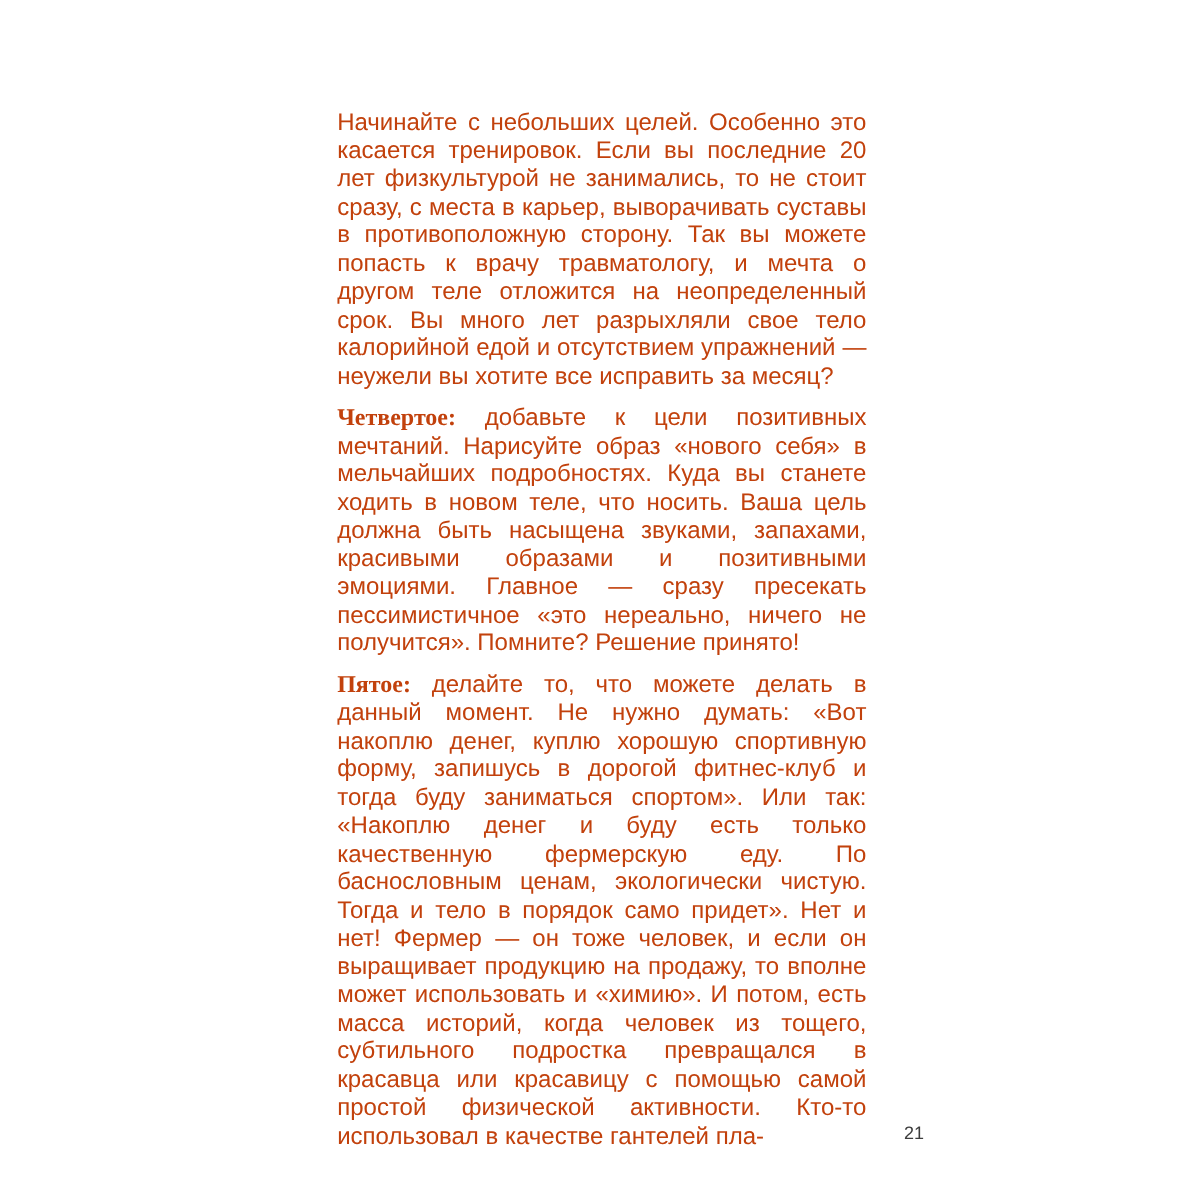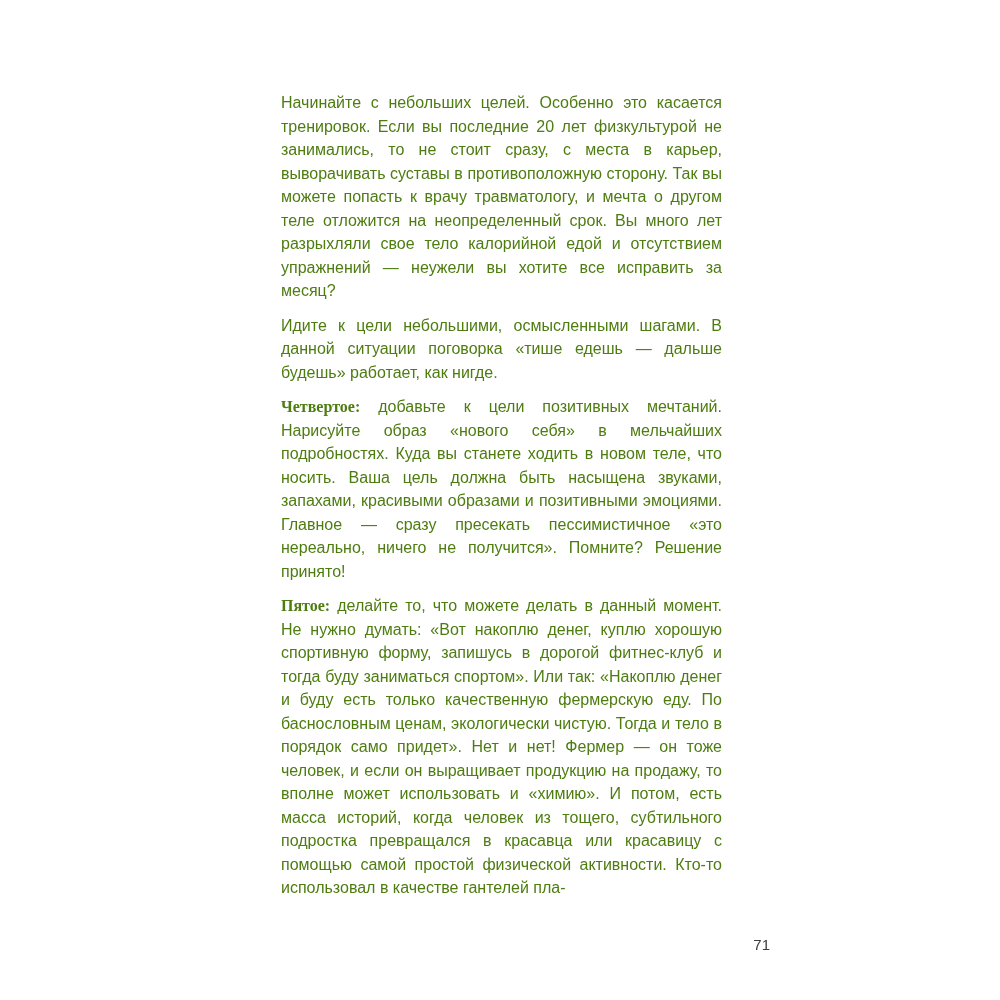--- a/index.html
+++ b/index.html
@@ -13,22 +13,22 @@
     height: 1000px;
     background: #ffffff;
     font-family: "Liberation Sans", "DejaVu Sans", sans-serif;
     overflow: hidden;
   }
   .content {
     position: absolute;
     left: 281px;
     top: 91px;
     width: 441px;
-    color: #4d7c0f;
-    font-size: 16px;
+    color: #c2410c;
+    font-size: 20px;
     line-height: 23.5px;
     text-align: justify;
     hyphens: auto;
     -webkit-hyphens: auto;
   }
   .content p {
     margin: 0 0 11px 0;
     padding: 0;
   }
   .content p .lead {
@@ -45,18 +45,17 @@
     font-size: 15px;
     line-height: 18px;
   }
 </style>
 </head>
 <body>
 
 <div class="page">
   <div class="content">
     <p><span class="lead"></span><span>Начинайте с небольших целей. Особенно это касается тренировок. Если вы последние 20 лет физкультурой не занимались, то не стоит сразу, с места в карьер, выворачивать суставы в противоположную сторону. Так вы можете попасть к врачу травматологу, и мечта о другом теле отложится на неопределенный срок. Вы много лет разрыхляли свое тело калорийной едой и отсутствием упражнений — неужели вы хотите все исправить за месяц?</span></p>
-    <p><span class="lead"></span><span>Идите к цели небольшими, осмысленными шагами. В данной ситуации поговорка «тише едешь — дальше будешь» работает, как нигде.</span></p>
     <p><span class="lead">Четвертое:</span><span> добавьте к цели позитивных мечтаний. Нарисуйте образ «нового себя» в мельчайших подробностях. Куда вы станете ходить в новом теле, что носить. Ваша цель должна быть насыщена звуками, запахами, красивыми образами и позитивными эмоциями. Главное — сразу пресекать пессимистичное «это нереально, ничего не получится». Помните? Решение принято!</span></p>
     <p><span class="lead">Пятое:</span><span> делайте то, что можете делать в данный момент. Не нужно думать: «Вот накоплю денег, куплю хорошую спортивную форму, запишусь в дорогой фитнес-клуб и тогда буду заниматься спортом». Или так: «Накоплю денег и буду есть только качественную фермерскую еду. По баснословным ценам, экологически чистую. Тогда и тело в порядок само придет». Нет и нет! Фермер — он тоже человек, и если он выращивает продукцию на продажу, то вполне может использовать и «химию». И потом, есть масса историй, когда человек из тощего, субтильного подростка превращался в красавца или красавицу с помощью самой простой физической активности. Кто-то использовал в качестве гантелей пла-</span></p>
   </div>
-  <div class="page-number">71</div>
+  <div class="page-number">21</div>
 </div>
 
 </body></html>

